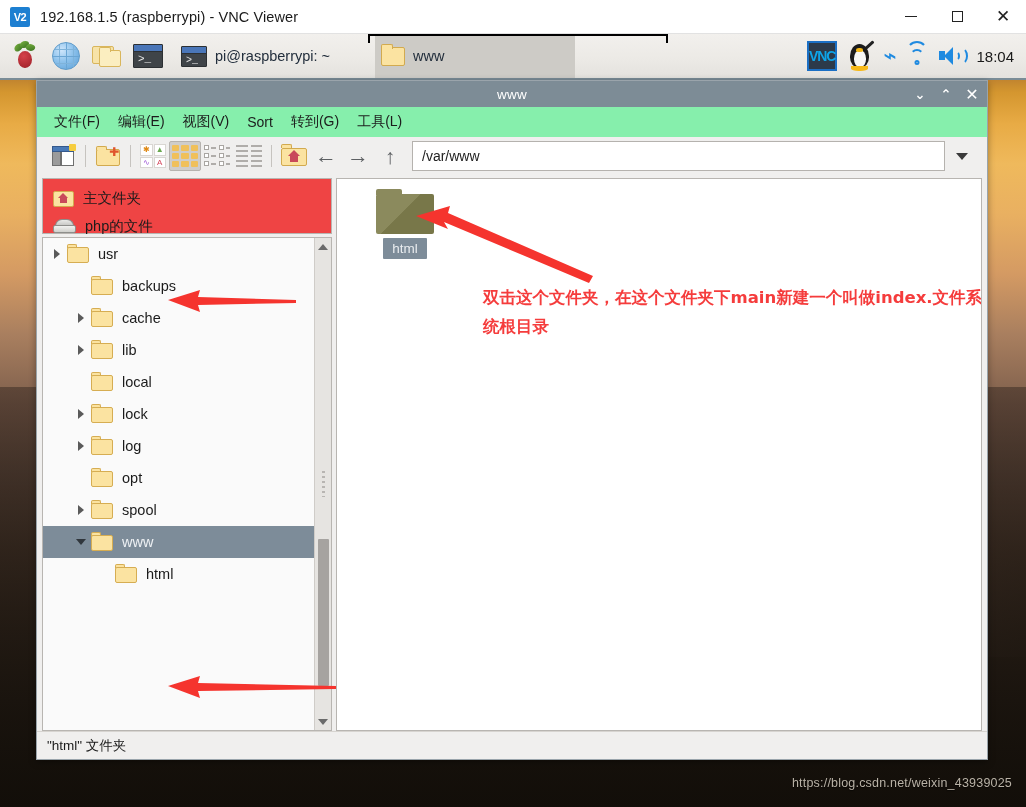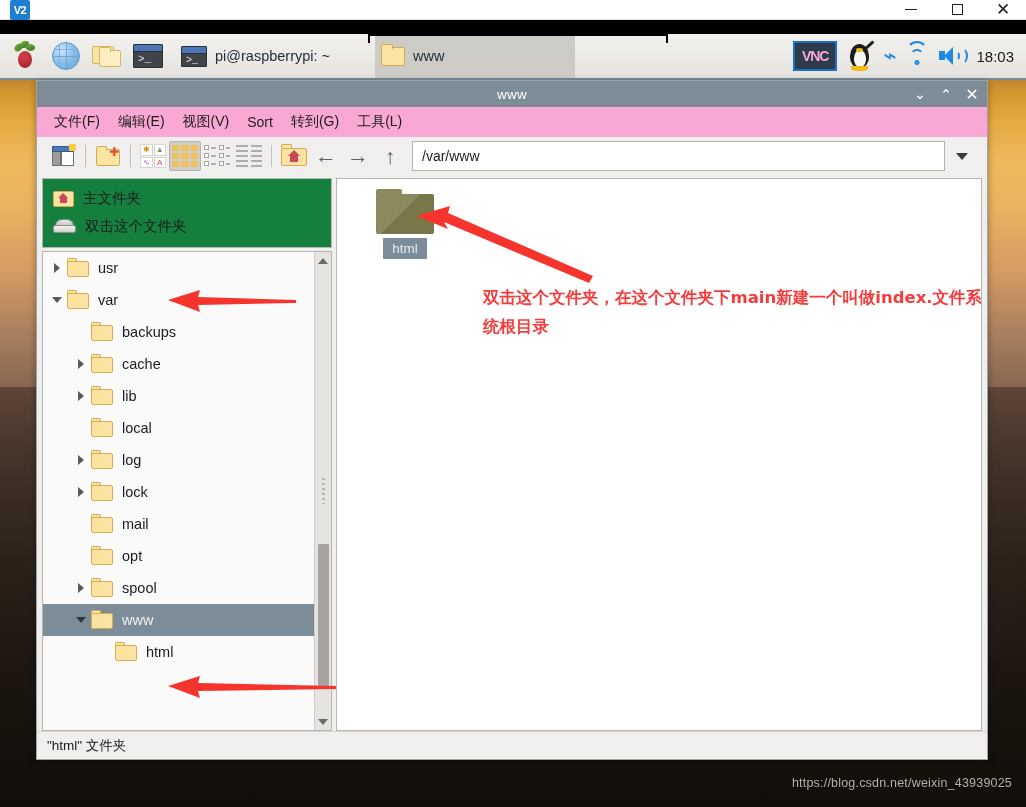--- a/index.html
+++ b/index.html
@@ -7,21 +7,21 @@
   html, body {
     width: 1026px; height: 807px;
     font-family: "Liberation Sans", "DejaVu Sans", sans-serif;
     overflow: hidden;
     background: #000;
   }
   #root { position: relative; width: 1026px; height: 807px; }
 
   
   .vnc-titlebar {
-    position: absolute; left: 0; top: 0; width: 1026px; height: 20px;
+    position: absolute; left: 0; top: 0; width: 1026px; height: 34px;
     background: #ffffff;
     border-bottom: 1px solid #e2e2e2;
     display: flex; align-items: center;
   }
   .vnc-logo {
     width: 20px; height: 20px; margin-left: 10px; margin-right: 10px;
     background: #1d7fd1; border-radius: 2px;
     color: #fff; font-size: 11px; font-weight: bold;
     display: flex; align-items: center; justify-content: center;
     letter-spacing: -0.5px; font-family: "Liberation Sans", sans-serif;
@@ -143,22 +143,22 @@
     background:#fbe3a1; border:1px solid #d2aa4f; border-bottom:none; border-radius:2px 2px 0 0;
   }
   .vnc-bracket {
     position:absolute; left:368px; top:34px; width:300px; height:9px;
     border:2px solid #000; border-top:none; border-bottom: none;
     border-top: 2px solid #000;
   }
 
   .tray { display:flex; align-items:center; gap:9px; padding-right: 12px; height:46px; }
   .tray-vnc {
-    width:44px; height:30px; background:#2c3a4a; border:2px solid #1b6fc4;
-    color:#f9a8d4; font-size:14px; font-weight:bold; display:flex; align-items:center; justify-content:center;
+    width:30px; height:30px; background:#2c3a4a; border:2px solid #1b6fc4;
+    color:#0ea5e9; font-size:14px; font-weight:bold; display:flex; align-items:center; justify-content:center;
     letter-spacing:-1px;
   }
   .tux { position:relative; width:28px; height:30px; }
   .tux .body {
     position:absolute; left:4px; top:3px; width:19px; height:24px;
     background:#1c1c1c; border-radius:50% 50% 45% 45%;
   }
   .tux .belly {
     position:absolute; left:8px; top:9px; width:12px; height:17px;
     background:#f7f7f5; border-radius:50% 50% 45% 45%;
@@ -221,21 +221,21 @@
   }
   .fm-ctrls { display:flex; gap:0; }
   .fm-ctrl {
     width:26px; height:26px; display:flex; align-items:center; justify-content:center;
     color:#ffffff; font-size:13px; font-weight:600;
   }
   .fm-ctrl.x { font-size:16px; font-weight:400; }
 
   .menubar {
     height:30px; display:flex; align-items:center; gap:0; padding-left:8px;
-    background:#f9a8d4; flex:none;
+    background:#86efac; flex:none;
   }
   .menuitem { font-size:14px; color:#1c1c1c; padding: 4px 9px; }
 
   .toolbar {
     height:38px; display:flex; align-items:center; gap:0; padding: 0 8px 0 10px;
     background:#f0efee; flex:none;
   }
   .tbtn { width:32px; height:30px; display:flex; align-items:center; justify-content:center; }
   .tbtn.sel { background:#cfcdca; border:1px solid #b6b3af; border-radius:2px; }
   .tsep { width:1px; height:22px; background:#c6c3bf; margin:0 6px; }
@@ -287,21 +287,21 @@
     display:flex; align-items:center; padding-left:9px;
     font-size:14px; color:#222;
   }
   .pathdd { width:34px; height:30px; display:flex; align-items:center; justify-content:center; }
   .pathdd .caret { width:0;height:0; border-left:6px solid transparent; border-right:6px solid transparent; border-top:7px solid #3a3a3a; }
 
   
   .fm-body { flex:1; display:flex; padding: 3px 5px 0 5px; gap:4px; min-height:0; }
   .leftpane { width:290px; display:flex; flex-direction:column; gap:3px; }
   .places {
-    background:#15803d; border:1px solid #b8b5b1; height:70px; padding: 5px 11px 0 0;
+    background:#ef4444; border:1px solid #b8b5b1; height:56px; padding: 5px 11px 0 0;
   }
   .place {
     height:28px; display:flex; align-items:center; gap:9px; padding-left:10px;
     font-size:14.5px; color:#1b1b1b;
   }
   .place .homeico { width:21px; height:17px; position:relative; }
   .place .homeico .bd { position:absolute; left:0; top:1px; width:21px; height:16px; background:#fbe3a1; border:1px solid #d2aa4f; border-radius:2px; }
   .place .homeico .roof { position:absolute; left:5px; top:3px; width:0;height:0;
     border-left:5px solid transparent; border-right:5px solid transparent; border-bottom:5px solid #c9495a;}
   .place .homeico .wall { position:absolute; left:7px; top:7px; width:7px; height:6px; background:#c9495a;}
@@ -388,20 +388,21 @@
 <div id="root">
 
   <div class="desktop">
     <div class="hill2"></div>
     <div class="hill"></div>
     <div class="watermark">https://blog.csdn.net/weixin_43939025</div>
   </div>
 
   <div class="vnc-titlebar">
     <div class="vnc-logo">V2</div>
+    <div class="vnc-title">192.168.1.5 (raspberrypi) - VNC Viewer</div>
     <div class="vnc-winbtns">
       <div class="vnc-winbtn">
           <span class="dash"></span>
         </div>
       <div class="vnc-winbtn">
           <span class="sq"></span>
         </div>
       <div class="vnc-winbtn close">✕</div>
     </div>
   </div>
@@ -459,21 +460,21 @@
         <div class="a a1"></div>
           <div class="a a2"></div>
           <div class="dot"></div>
       </div>
       <div class="vol-ico">
         <div class="spk"></div>
           <div class="cone"></div>
           <div class="w w1"></div>
           <div class="w w2"></div>
       </div>
-      <div class="clock">18:03</div>
+      <div class="clock">18:04</div>
     </div>
   </div>
   <div class="vnc-bracket"></div>
 
   <div class="fmwin">
 
     <div class="fm-titlebar">
       <div class="fm-title">www</div>
       <div class="fm-ctrls">
         <div class="fm-ctrl">⌄</div>
@@ -616,49 +617,38 @@
                 <span class="roof"></span>
                 <span class="wall"></span>
               </span>
             <span>主文件夹</span>
           </div>
           <div class="place">
             <span class="driveico">
                 <span class="top"></span>
                 <span class="bot"></span>
               </span>
-            <span>双击这个文件夹</span>
+            <span>php的文件</span>
           </div>
         </div>
 
         <div class="treepane">
           <div class="treescroll" id="tree-rows" style="transform: translateY(0px);">
               <div class="trow">
                 <span style="display: inline-block; width: 0px; flex: 0 0 auto;"></span>
                 <span class="expander">
                   <span class="tri-r"></span>
                 </span>
                 <span class="fico">
                   <span class="tb"></span>
                   <span class="bd"></span>
                 </span>
                 <span class="lbl">usr</span>
               </div>
               <div class="trow">
-                <span style="display: inline-block; width: 0px; flex: 0 0 auto;"></span>
-                <span class="expander">
-                  <span class="tri-d"></span>
-                </span>
-                <span class="fico">
-                  <span class="tb"></span>
-                  <span class="bd"></span>
-                </span>
-                <span class="lbl">var</span>
-              </div>
-              <div class="trow">
                 <span style="display: inline-block; width: 24px; flex: 0 0 auto;"></span>
                 <span class="expander"></span>
                 <span class="fico">
                   <span class="tb"></span>
                   <span class="bd"></span>
                 </span>
                 <span class="lbl">backups</span>
               </div>
               <div class="trow">
                 <span style="display: inline-block; width: 24px; flex: 0 0 auto;"></span>
@@ -693,41 +683,32 @@
               </div>
               <div class="trow">
                 <span style="display: inline-block; width: 24px; flex: 0 0 auto;"></span>
                 <span class="expander">
                   <span class="tri-r"></span>
                 </span>
                 <span class="fico">
                   <span class="tb"></span>
                   <span class="bd"></span>
                 </span>
-                <span class="lbl">log</span>
+                <span class="lbl">lock</span>
               </div>
               <div class="trow">
                 <span style="display: inline-block; width: 24px; flex: 0 0 auto;"></span>
                 <span class="expander">
                   <span class="tri-r"></span>
                 </span>
                 <span class="fico">
                   <span class="tb"></span>
                   <span class="bd"></span>
                 </span>
-                <span class="lbl">lock</span>
-              </div>
-              <div class="trow">
-                <span style="display: inline-block; width: 24px; flex: 0 0 auto;"></span>
-                <span class="expander"></span>
-                <span class="fico">
-                  <span class="tb"></span>
-                  <span class="bd"></span>
-                </span>
-                <span class="lbl">mail</span>
+                <span class="lbl">log</span>
               </div>
               <div class="trow">
                 <span style="display: inline-block; width: 24px; flex: 0 0 auto;"></span>
                 <span class="expander"></span>
                 <span class="fico">
                   <span class="tb"></span>
                   <span class="bd"></span>
                 </span>
                 <span class="lbl">opt</span>
               </div>

